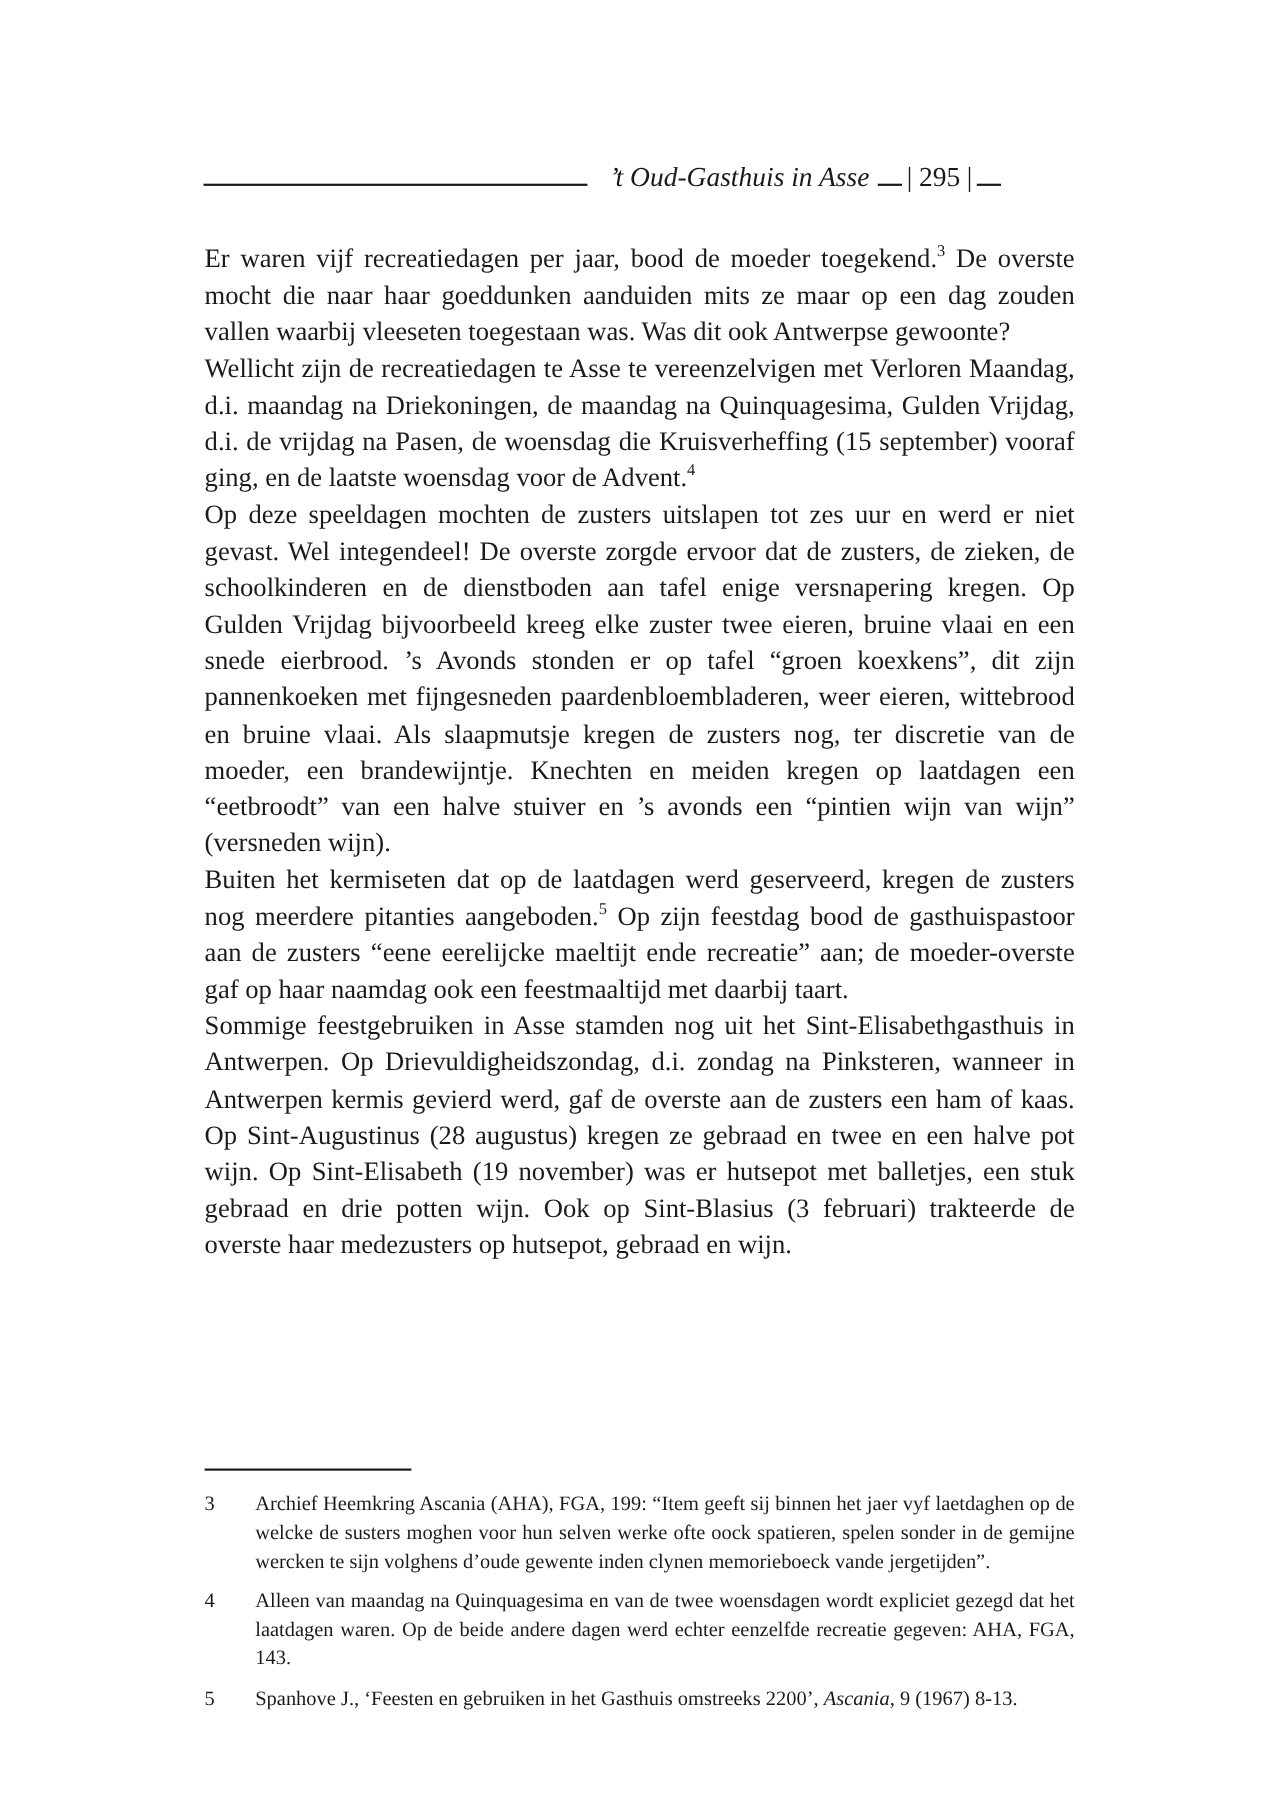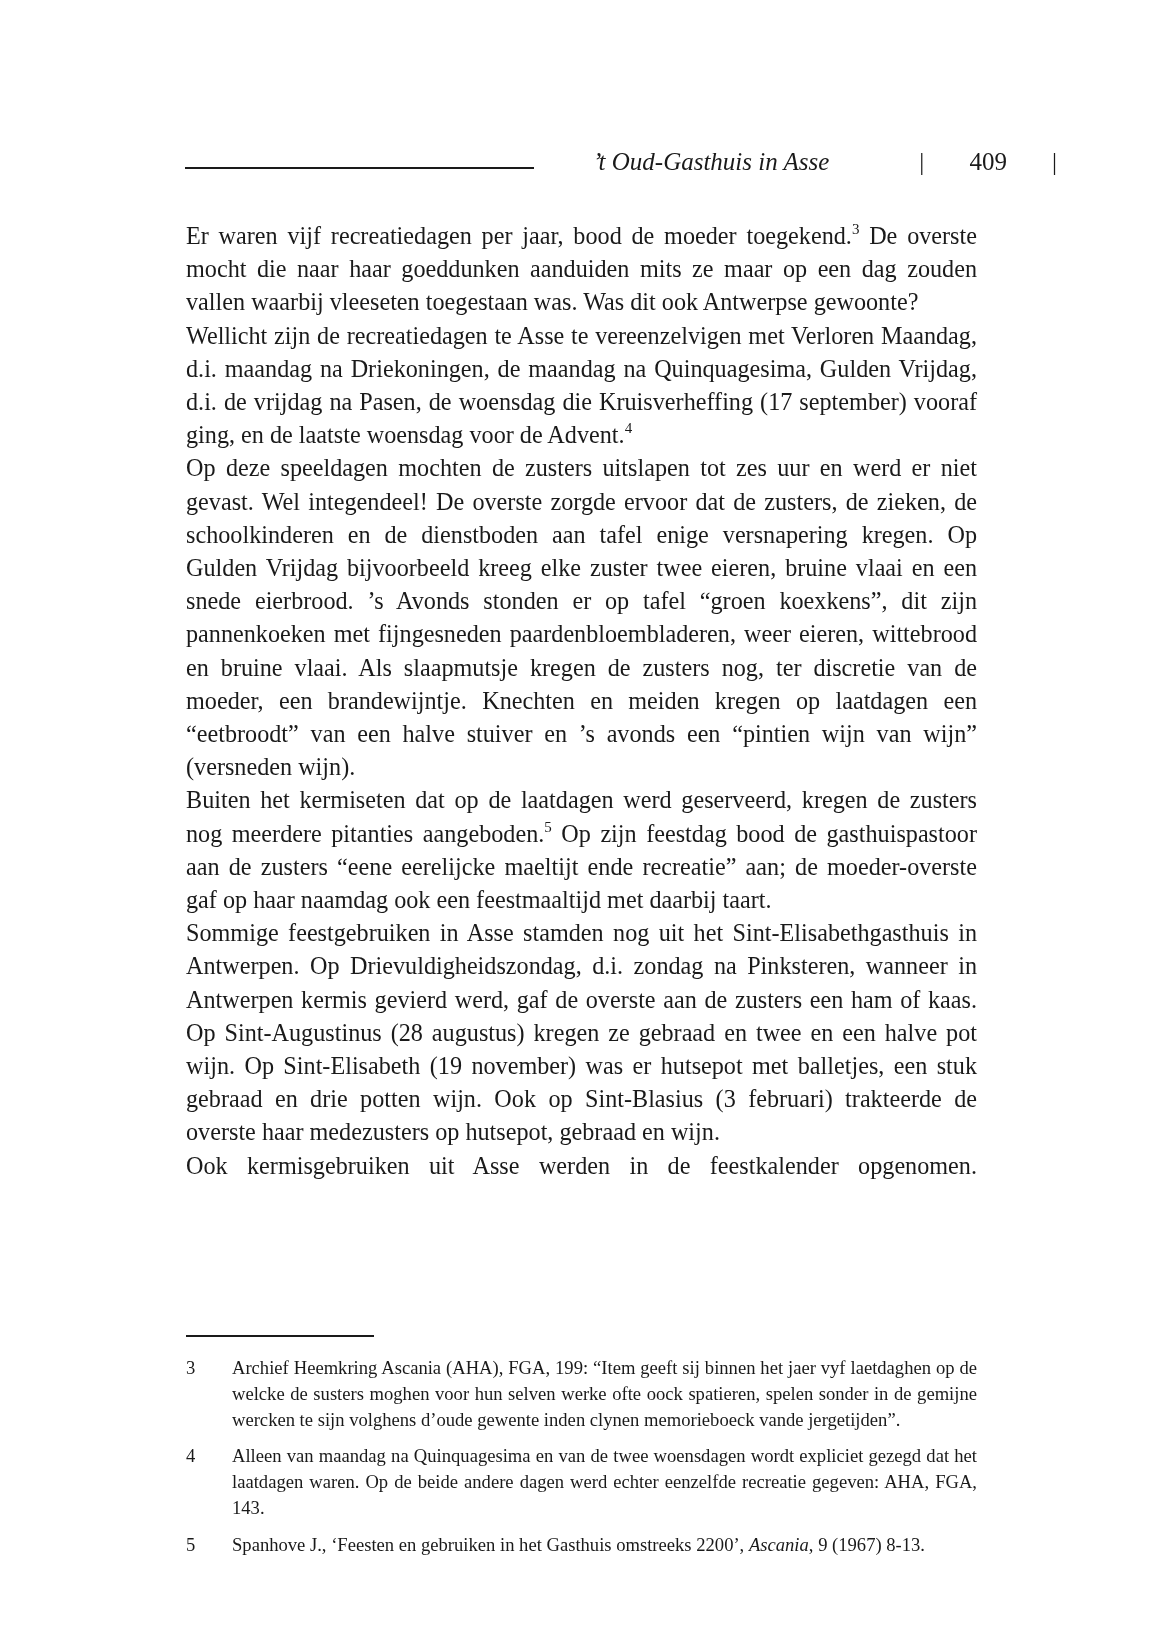--- a/index.html
+++ b/index.html
@@ -18,21 +18,20 @@
     .header {
       position: absolute;
       left: 185px;
       top: 143px;
       width: 793px;
       height: 34px;
       display: flex;
       align-items: flex-end;
       font-size: 25px;
       line-height: 30px;
-      gap: 39px;
     }
     .header .rule-left {
       flex: 0 0 349px;
       height: 0;
       border-top: 2px solid #1a1a1a;
       margin-bottom: 8px;
       margin-right: 20px;
     }
     .header .title {
       font-style: italic;
@@ -107,32 +106,31 @@
     }
   </style>
 </head>
 <body>
 
 <div class="header">
   <span class="rule-left"></span>
   <span class="title">’t Oud-Gasthuis in Asse</span>
   <span class="dash"></span>
   <span class="bar">|</span>
-  <span class="pagenum">409</span>
+  <span class="pagenum">295</span>
   <span class="bar">|</span>
   <span class="dash" style="margin-left:2px;"></span>
 </div>
 
 <div class="main-text">
   <p><span>Er waren vijf recreatiedagen per jaar, bood de moeder toegekend.</span><sup>3</sup><span> De overste mocht die naar haar goeddunken aanduiden mits ze maar op een dag zouden vallen waarbij vleeseten toegestaan was. Was dit ook Antwerpse gewoonte?</span></p>
-  <p><span>Wellicht zijn de recreatiedagen te Asse te vereenzelvigen met Verloren Maandag, d.i. maandag na Driekoningen, de maandag na Quinquagesima, Gulden Vrijdag, d.i. de vrijdag na Pasen, de woensdag die Kruisverheffing (17 september) vooraf ging, en de laatste woensdag voor de Advent.</span><sup>4</sup></p>
+  <p><span>Wellicht zijn de recreatiedagen te Asse te vereenzelvigen met Verloren Maandag, d.i. maandag na Driekoningen, de maandag na Quinquagesima, Gulden Vrijdag, d.i. de vrijdag na Pasen, de woensdag die Kruisverheffing (15 september) vooraf ging, en de laatste woensdag voor de Advent.</span><sup>4</sup></p>
   <p><span>Op deze speeldagen mochten de zusters uitslapen tot zes uur en werd er niet gevast. Wel integendeel! De overste zorgde ervoor dat de zusters, de zieken, de schoolkinderen en de dienstboden aan tafel enige versnapering kregen. Op Gulden Vrijdag bijvoorbeeld kreeg elke zuster twee eieren, bruine vlaai en een snede eierbrood. ’s Avonds stonden er op tafel “groen koexkens”, dit zijn pannenkoeken met fijngesneden paardenbloembladeren, weer eieren, wittebrood en bruine vlaai. Als slaapmutsje kregen de zusters nog, ter discretie van de moeder, een brandewijntje. Knechten en meiden kregen op laatdagen een “eetbroodt” van een halve stuiver en ’s avonds een “pintien wijn van wijn” (versneden wijn).</span></p>
   <p><span>Buiten het kermiseten dat op de laatdagen werd geserveerd, kregen de zusters nog meerdere pitanties aangeboden.</span><sup>5</sup><span> Op zijn feestdag bood de gasthuispastoor aan de zusters “eene eerelijcke maeltijt ende recreatie” aan; de moeder-overste gaf op haar naamdag ook een feestmaaltijd met daarbij taart.</span></p>
   <p><span>Sommige feestgebruiken in Asse stamden nog uit het Sint-Elisabethgasthuis in Antwerpen. Op Drievuldigheidszondag, d.i. zondag na Pinksteren, wanneer in Antwerpen kermis gevierd werd, gaf de overste aan de zusters een ham of kaas. Op Sint-Augustinus (28 augustus) kregen ze gebraad en twee en een halve pot wijn. Op Sint-Elisabeth (19 november) was er hutsepot met balletjes, een stuk gebraad en drie potten wijn. Ook op Sint-Blasius (3 februari) trakteerde de overste haar medezusters op hutsepot, gebraad en wijn.</span></p>
-  <p class="last-line-justify"><span>Ook kermisgebruiken uit Asse werden in de feestkalender opgenomen.</span></p>
 </div>
 
 <div class="fn-rule"></div>
 
 <div class="footnotes">
   <div class="footnote">
     <span class="num">3</span>
     <span class="txt">Archief Heemkring Ascania (AHA), FGA, 199: “Item geeft sij binnen het jaer vyf laetdaghen op de welcke de susters moghen voor hun selven werke ofte oock spatieren, spelen sonder in de gemijne wercken te sijn volghens d’oude gewente inden clynen memorieboeck vande jergetijden”.</span>
   </div>
   <div class="footnote">

